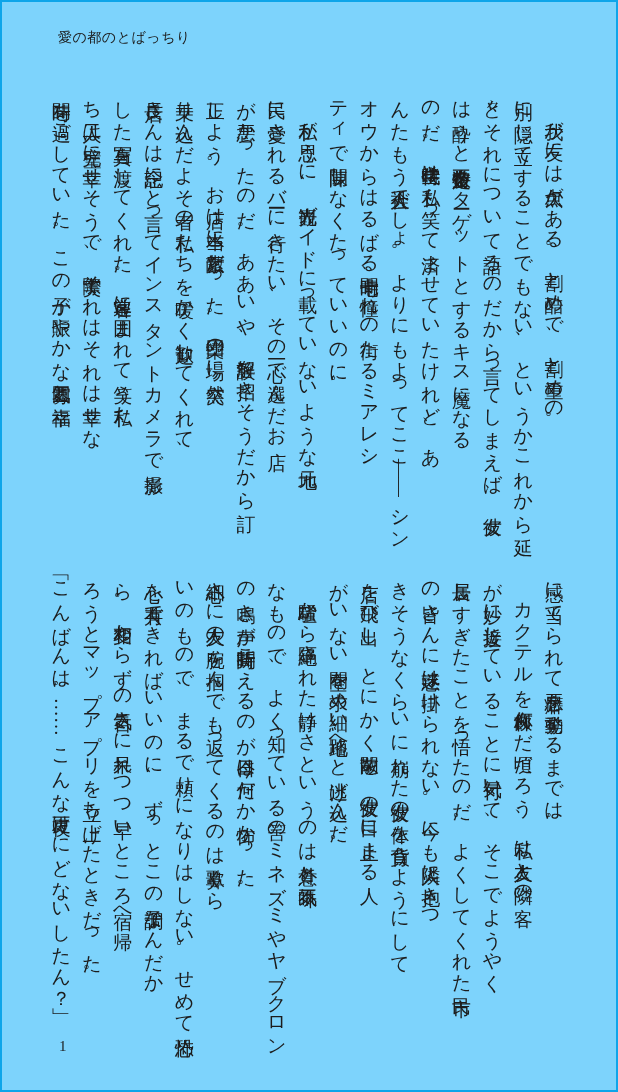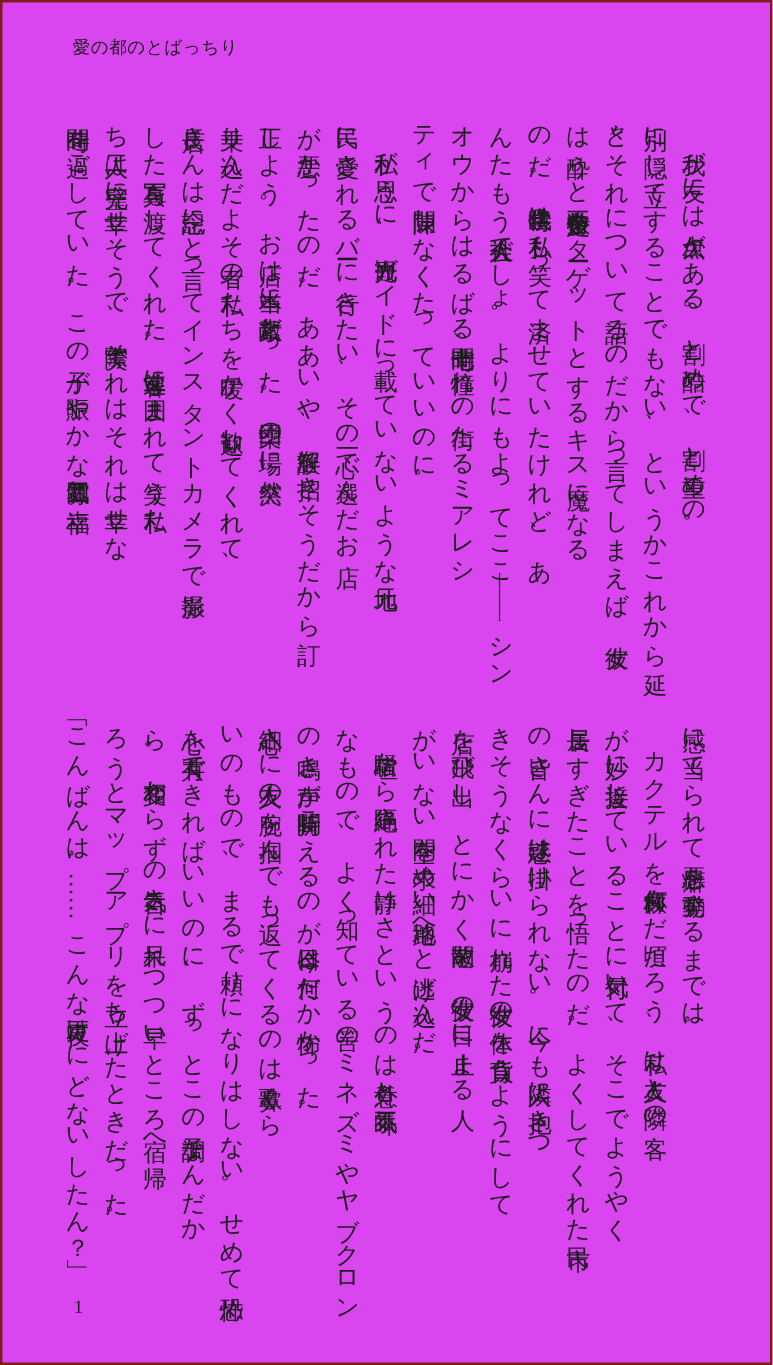--- a/index.html
+++ b/index.html
@@ -5,22 +5,22 @@
   html, body {
     margin: 0;
     padding: 0;
     background: #ffffff;
   }
   .frame {
     position: relative;
     width: 618px;
     height: 1092px;
     box-sizing: border-box;
-    border: 2px solid #7f1d1d;
-    background: #d946ef;
+    border: 2px solid #0ea5e9;
+    background: #7dd3fc;
     font-family: "Liberation Serif", "DejaVu Serif", serif;
     color: #1c1c1c;
     overflow: hidden;
   }
   .header-title {
     position: absolute;
     left: 56px;
     top: 27px;
     font-size: 14px;
     letter-spacing: 0.5px;

